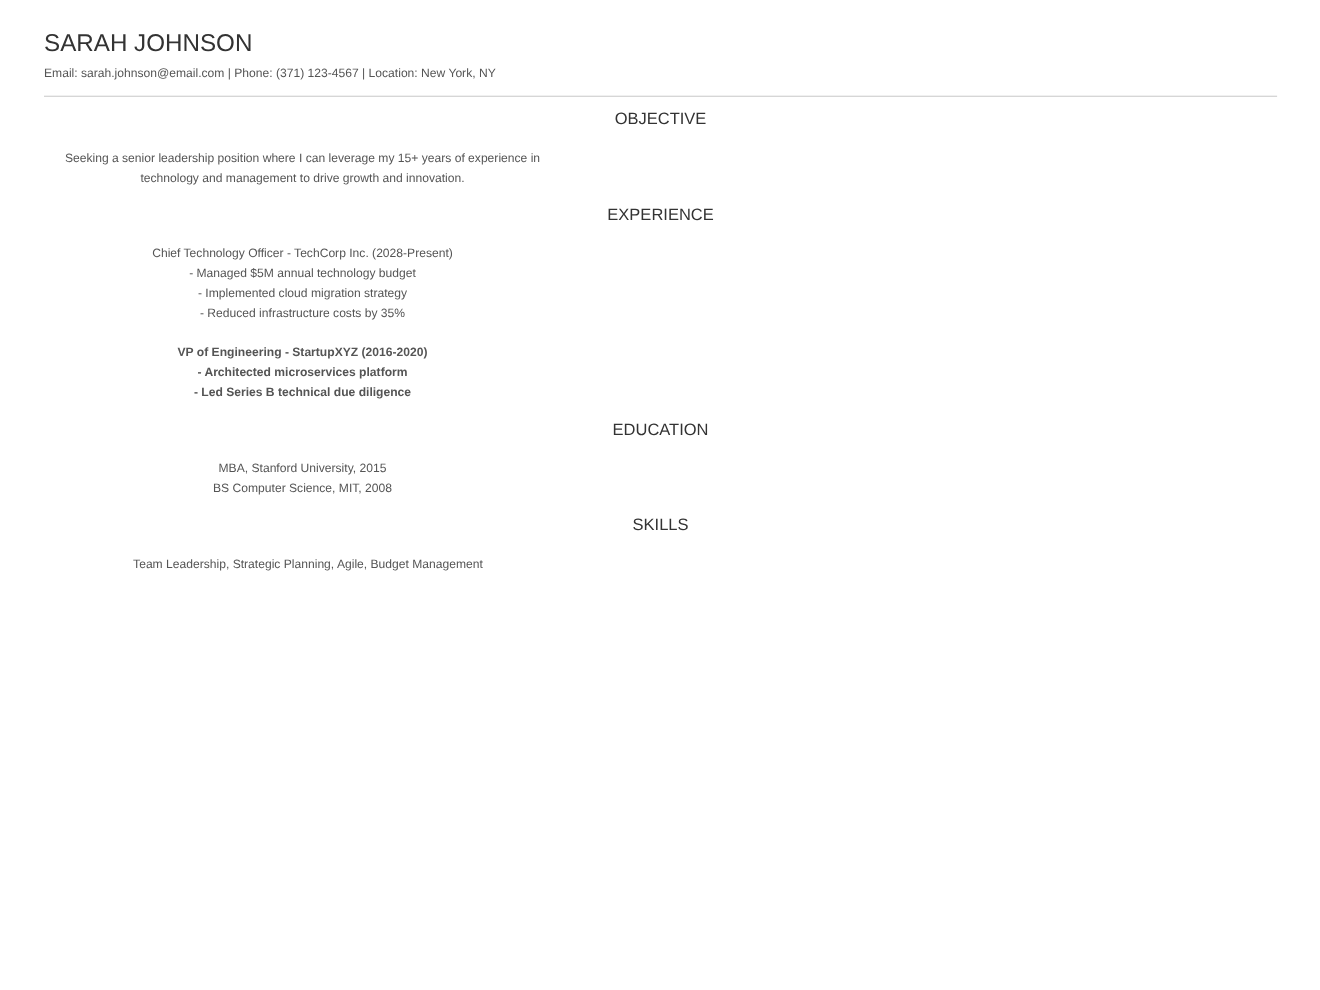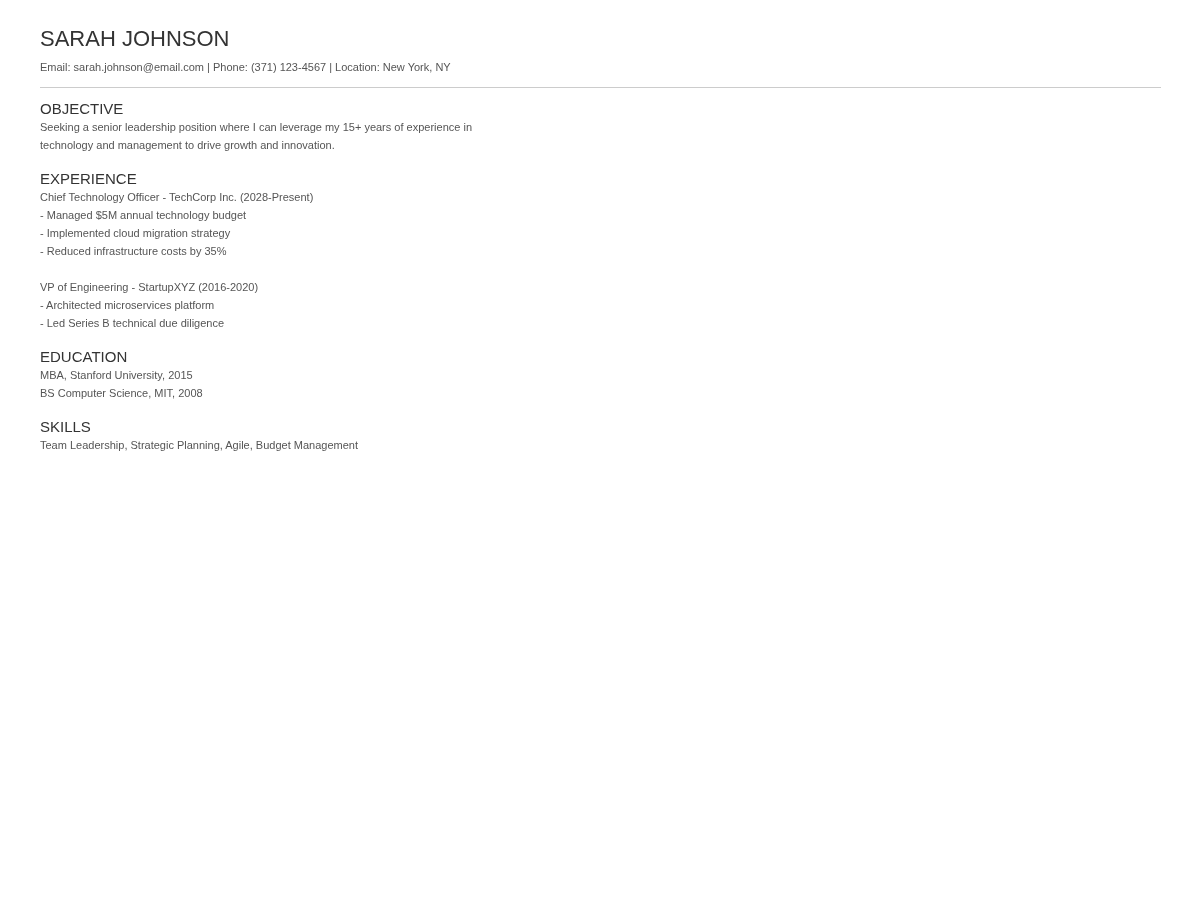--- a/index.html
+++ b/index.html
@@ -15,28 +15,28 @@
     }
     .contact {
       font-size: 11px; color: #555555; margin-top: 8px; line-height: 14px;
     }
     .divider {
       border: none; border-top: 1px solid #cccccc; margin: 13px 0 0 0; height: 0;
     }
     .section-title {
       font-size: 15px; font-weight: normal; color: #333333; margin: 0; line-height: 18px;
     }
-    .section { margin-top: 12px; }
+    .section { margin-top: 12px; text-align: center; }
     .section + .section { margin-top: 16px; }
     .body-text {
-      font-size: 11px; color: #555555; line-height: 18px; margin-top: 0;
+      font-size: 11px; color: #555555; line-height: 18px; margin-top: 17px;
       max-width: 470px;
     }
     .line { display: block; }
-    .job + .job { margin-top: 18px; }
+    .job + .job { margin-top: 18px; font-weight: bold; }
   </style>
 </head>
 <body>
 
 <div class="page">
   <div>
     <h1 class="name">SARAH JOHNSON</h1>
     <div class="contact">Email: sarah.johnson@email.com | Phone: (371) 123-4567 | Location: New York, NY</div>
   </div>
   <hr class="divider">

